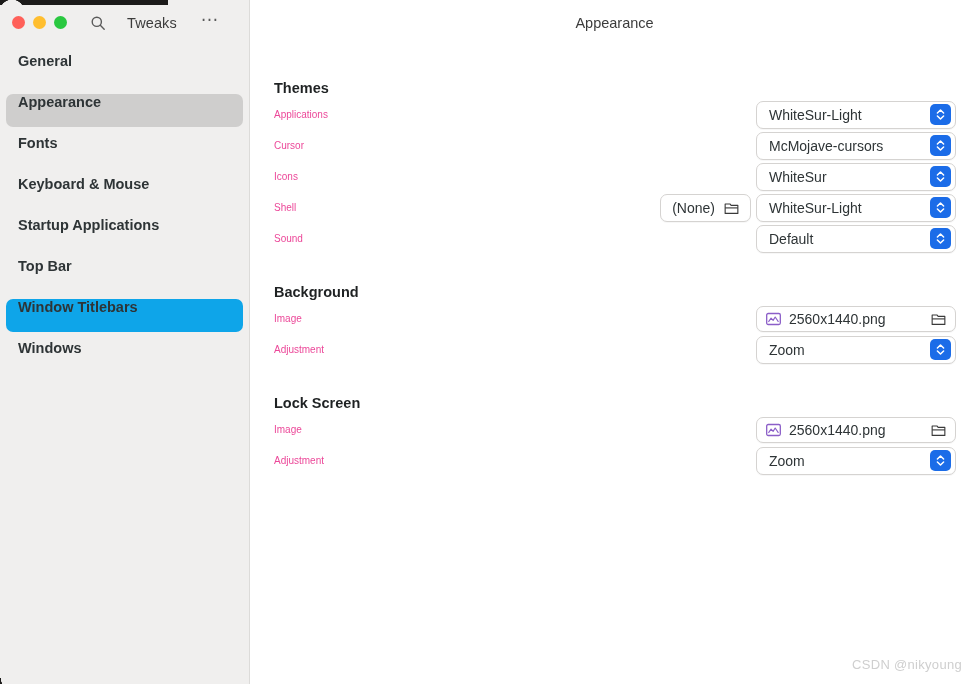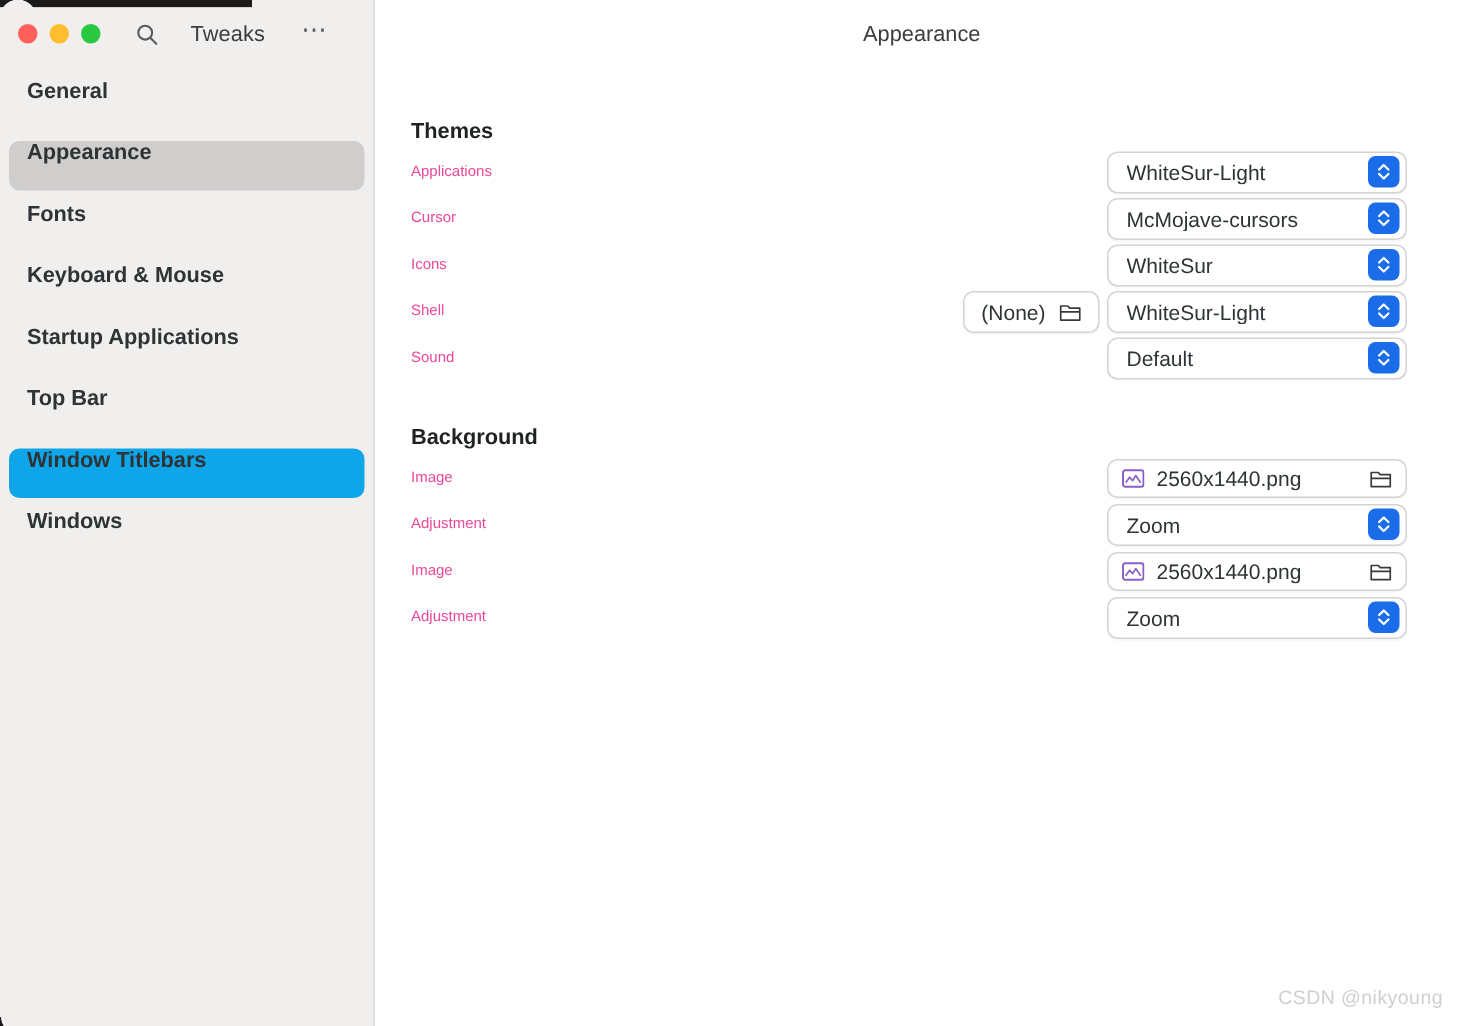--- a/index.html
+++ b/index.html
@@ -160,21 +160,21 @@
     align-items: center;
     height: 31px;
   }
   .row-label {
     font-size: 10px;
     color: #ec4899;
     flex: 0 0 auto;
   }
   .row-controls {
     position: absolute;
-    right: 18px;
+    right: 0;
     top: 50%;
     transform: translateY(-50%);
     display: flex;
     align-items: center;
     gap: 5px;
   }
 
   
   .combo {
     width: 200px;
@@ -437,20 +437,21 @@
             <span class="combo-arrows">
               <svg width="9" height="13" viewBox="0 0 9 13">
                   <polyline points="1.4,5 4.5,2 7.6,5" fill="none" stroke="#fff" stroke-width="1.5" stroke-linecap="round" stroke-linejoin="round"></polyline>
                   <polyline points="1.4,8 4.5,11 7.6,8" fill="none" stroke="#fff" stroke-width="1.5" stroke-linecap="round" stroke-linejoin="round"></polyline>
                 </svg>
             </span>
           </div>
         </div>
       </div>
 
+      <div class="section-title lockscreen">Lock Screen</div>
 
       <div class="row">
         <span class="row-label">Image</span>
         <div class="row-controls">
           <div class="file-btn">
             <svg class="icon" width="15" height="14" viewBox="0 0 16 15">
               <rect x="0.7" y="1.6" width="14.6" height="11.8" rx="1.6" fill="none" stroke="#8b5ec8" stroke-width="1.4"></rect>
               <polyline points="2.6,10.6 5.4,6.6 7.6,9.0 9.8,5.4 13.3,10.6" fill="none" stroke="#8b5ec8" stroke-width="1.2" stroke-linejoin="round"></polyline>
             </svg>
             <span class="file-name">2560x1440.png</span>

